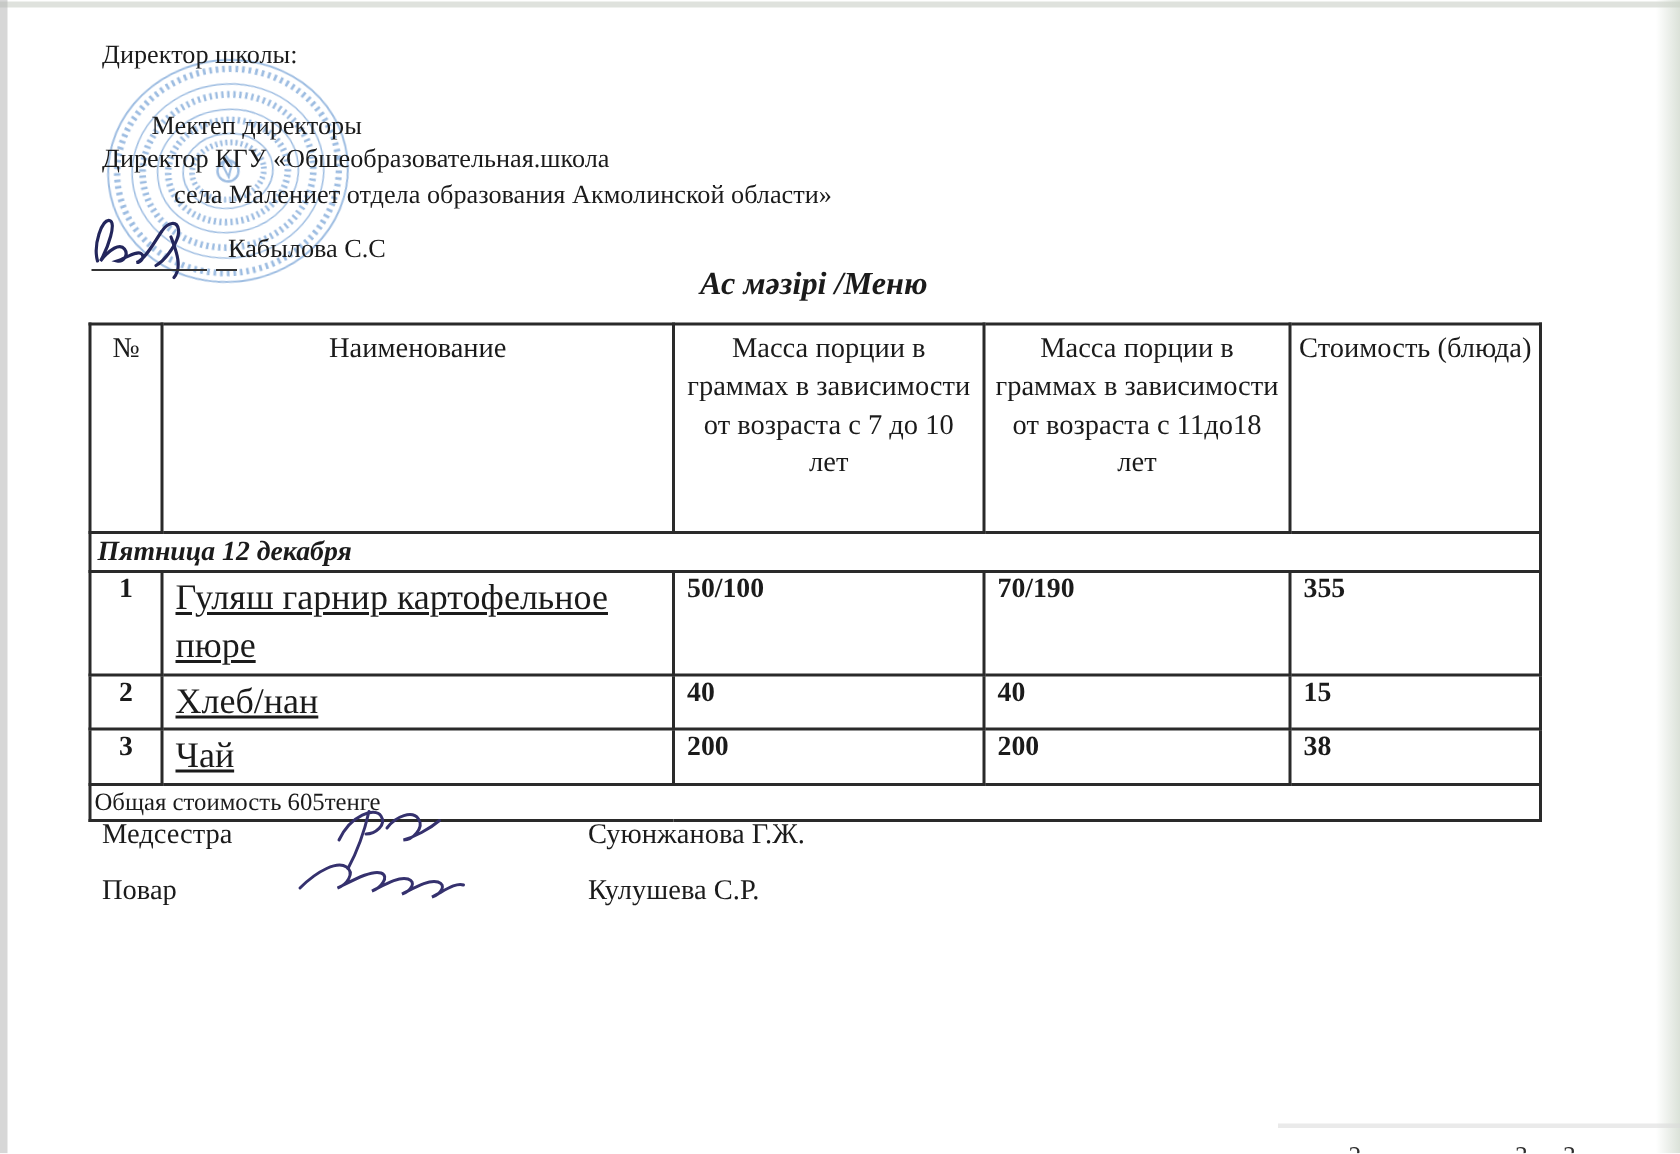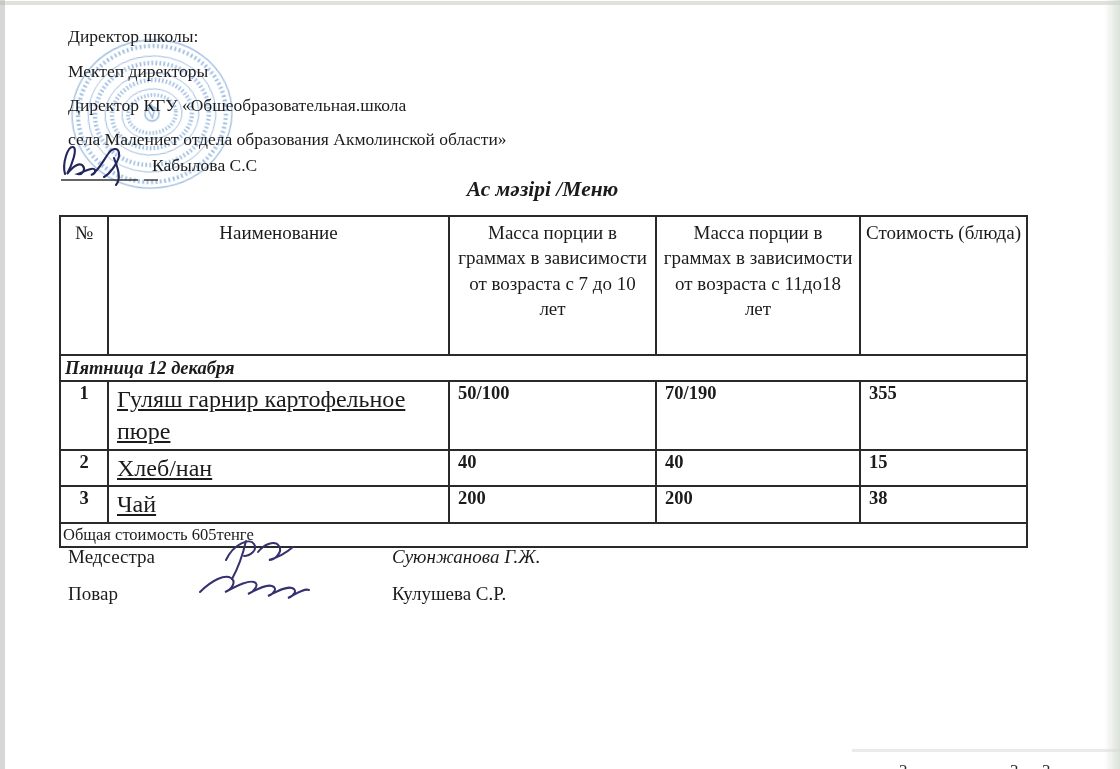--- a/index.html
+++ b/index.html
@@ -27,23 +27,23 @@
   
   .stamp {
     position:absolute; left:62px; top:34px; width:180px; height:160px;
     opacity:.55; filter:blur(.5px); transform:rotate(-7deg);
     pointer-events:none;
   }
 
   
   .hline { position:absolute; left:68px; font-size:17.5px; white-space:nowrap; }
   .hline1 { top:26px; }
-  .hline2 { top:61px; }
+  .hline2 { top:73px;margin-left:33px; }
   .hline3 { top:95px; }
-  .hline4 { top:129px; }
+  .hline4 { top:119px;margin-left:48px; }
 
   .director-name { position:absolute; left:152px; top:155px; font-size:17.5px; }
   .sig-director  { position:absolute; left:58px; top:133px; width:120px; height:56px; }
 
   
   .doc-title {
     position:absolute; left:59px; top:177px; width:967px;
     text-align:center; font-size:21.5px; font-weight:bold; font-style:italic;
   }
 
@@ -66,21 +66,21 @@
   td.name { font-size:24px; vertical-align:top; padding:1px 8px; line-height:1.35;text-decoration:underline; }
   td.val  { font-weight:bold; font-size:18.5px; vertical-align:top; padding:1px 8px; }
   tr.r1 td { height:51px; }
   tr.r2 td, tr.r3 td { height:24px; }
   td.total { height:20px; font-size:16.5px; padding:1px 2px; }
 
   
   .slabel { position:absolute; font-size:19px; white-space:nowrap; }
   .role-nurse { left:68px;  top:546px; }
   .role-cook  { left:68px;  top:583px; }
-  .name-nurse { left:392px; top:546px;font-style:italic; }
+  .name-nurse { left:392px; top:546px; }
   .name-cook  { left:392px; top:583px; }
   .sig-staff  { position:absolute; left:190px; top:530px; width:140px; height:82px; }
 
   
   .fragment { position:absolute; top:762px; height:7px; overflow:hidden;
               font-size:17px; line-height:17px; color:#2f2f2f; }
   .frag1 { left:899px; }
   .frag2 { left:1010px; }
   .frag3 { left:1042px; }
 </style>

